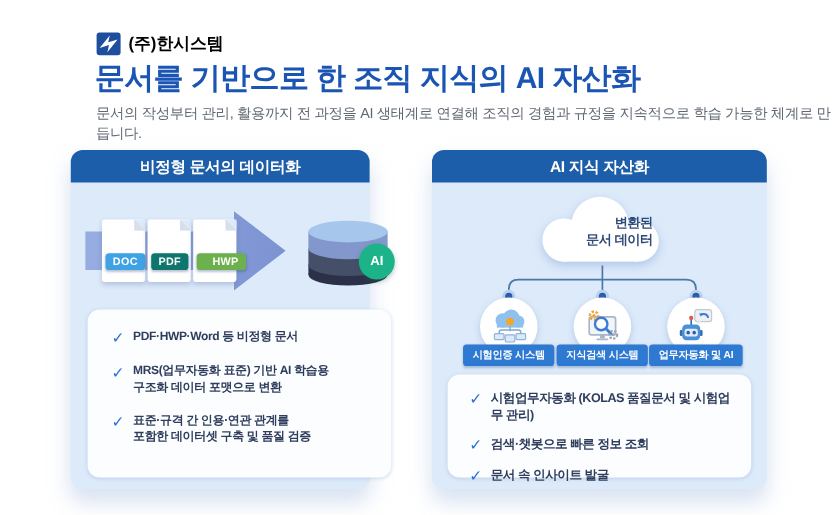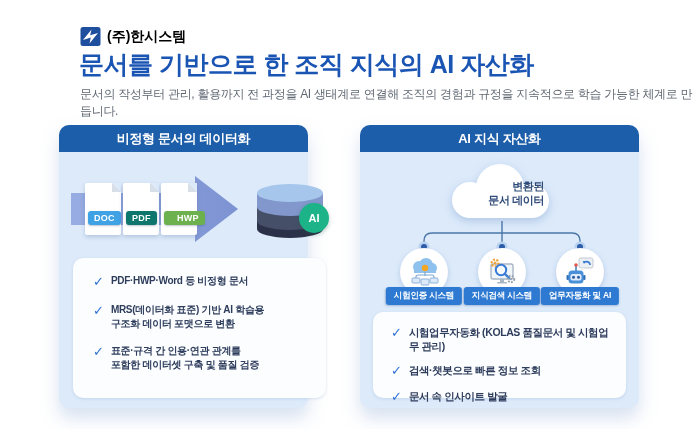--- a/index.html
+++ b/index.html
@@ -119,21 +119,21 @@
     <div class="card card-left">
       <div class="check-item">
         <span class="check-mark">✓</span>
         <div class="check-text">
           <span>PDF·HWP·Word 등 비정형 문서</span>
         </div>
       </div>
       <div class="check-item">
         <span class="check-mark">✓</span>
         <div class="check-text">
-          <span>MRS(데이터화 표준) 기반 AI 학습용</span>
+          <span>MRS(업무자동화 표준) 기반 AI 학습용</span>
           <span>구조화 데이터 포맷으로 변환</span>
         </div>
       </div>
       <div class="check-item">
         <span class="check-mark">✓</span>
         <div class="check-text">
           <span>표준·규격 간 인용·연관 관계를</span>
           <span>포함한 데이터셋 구축 및 품질 검증</span>
         </div>
       </div>

